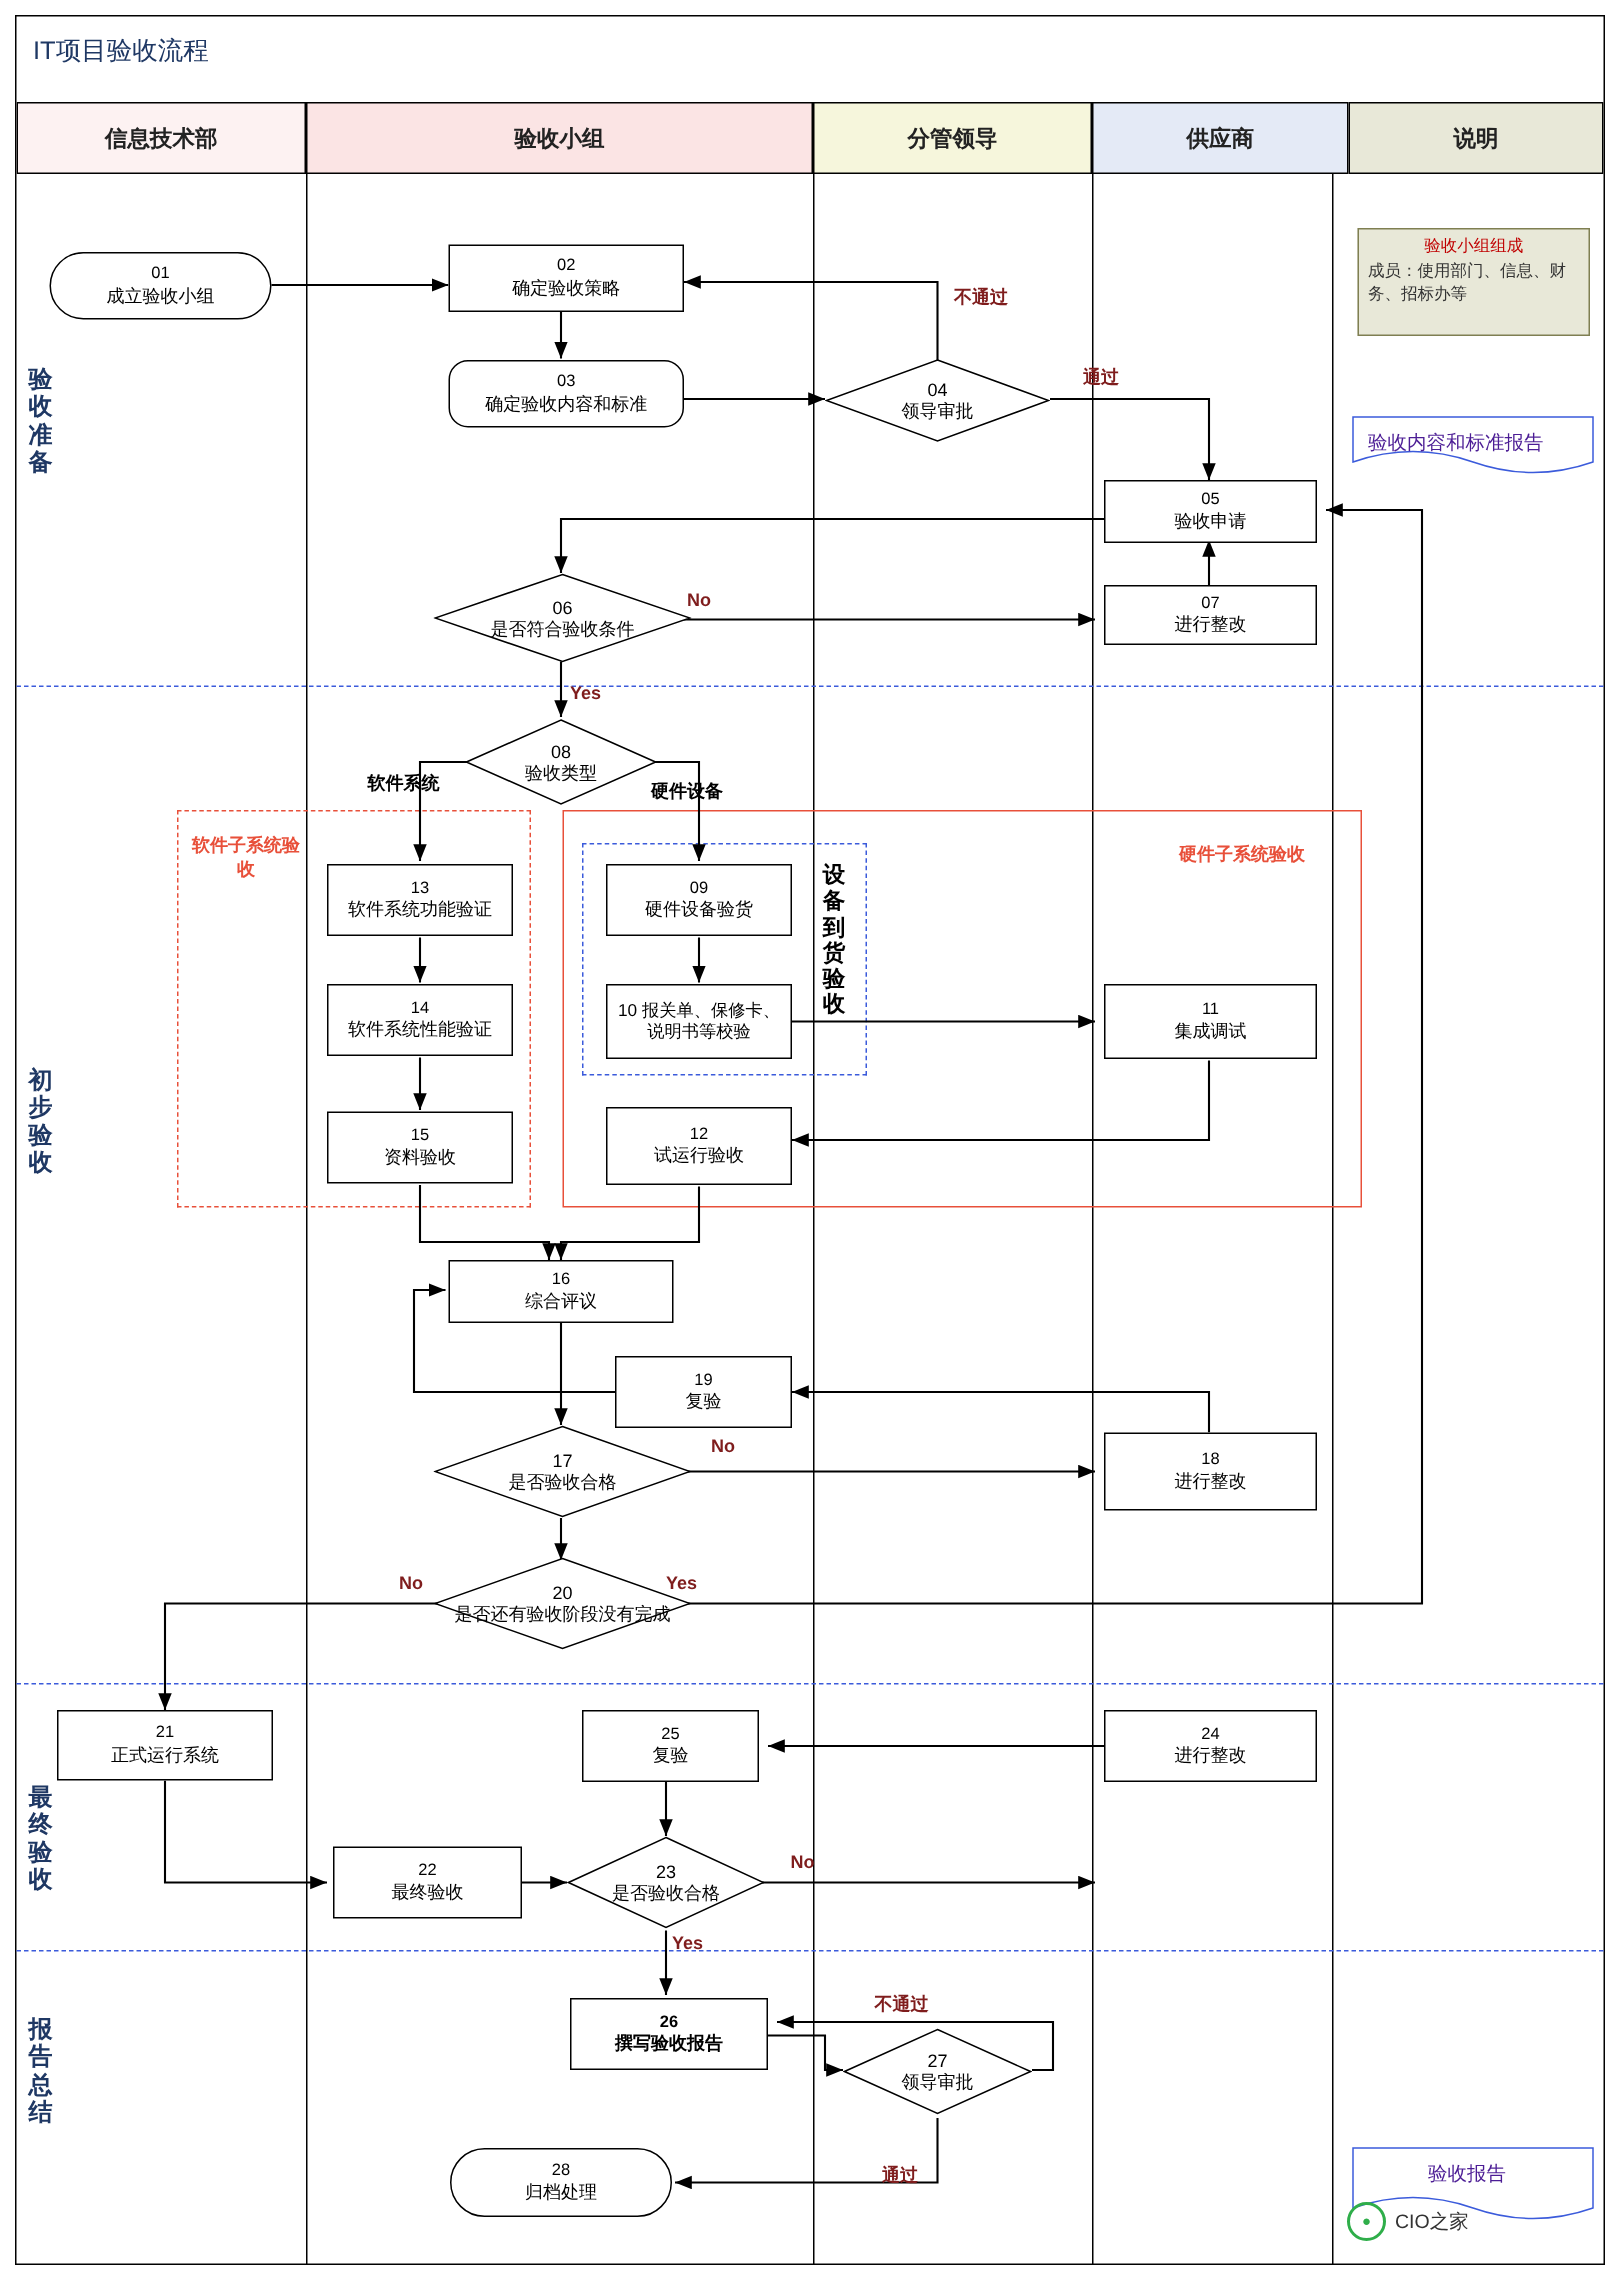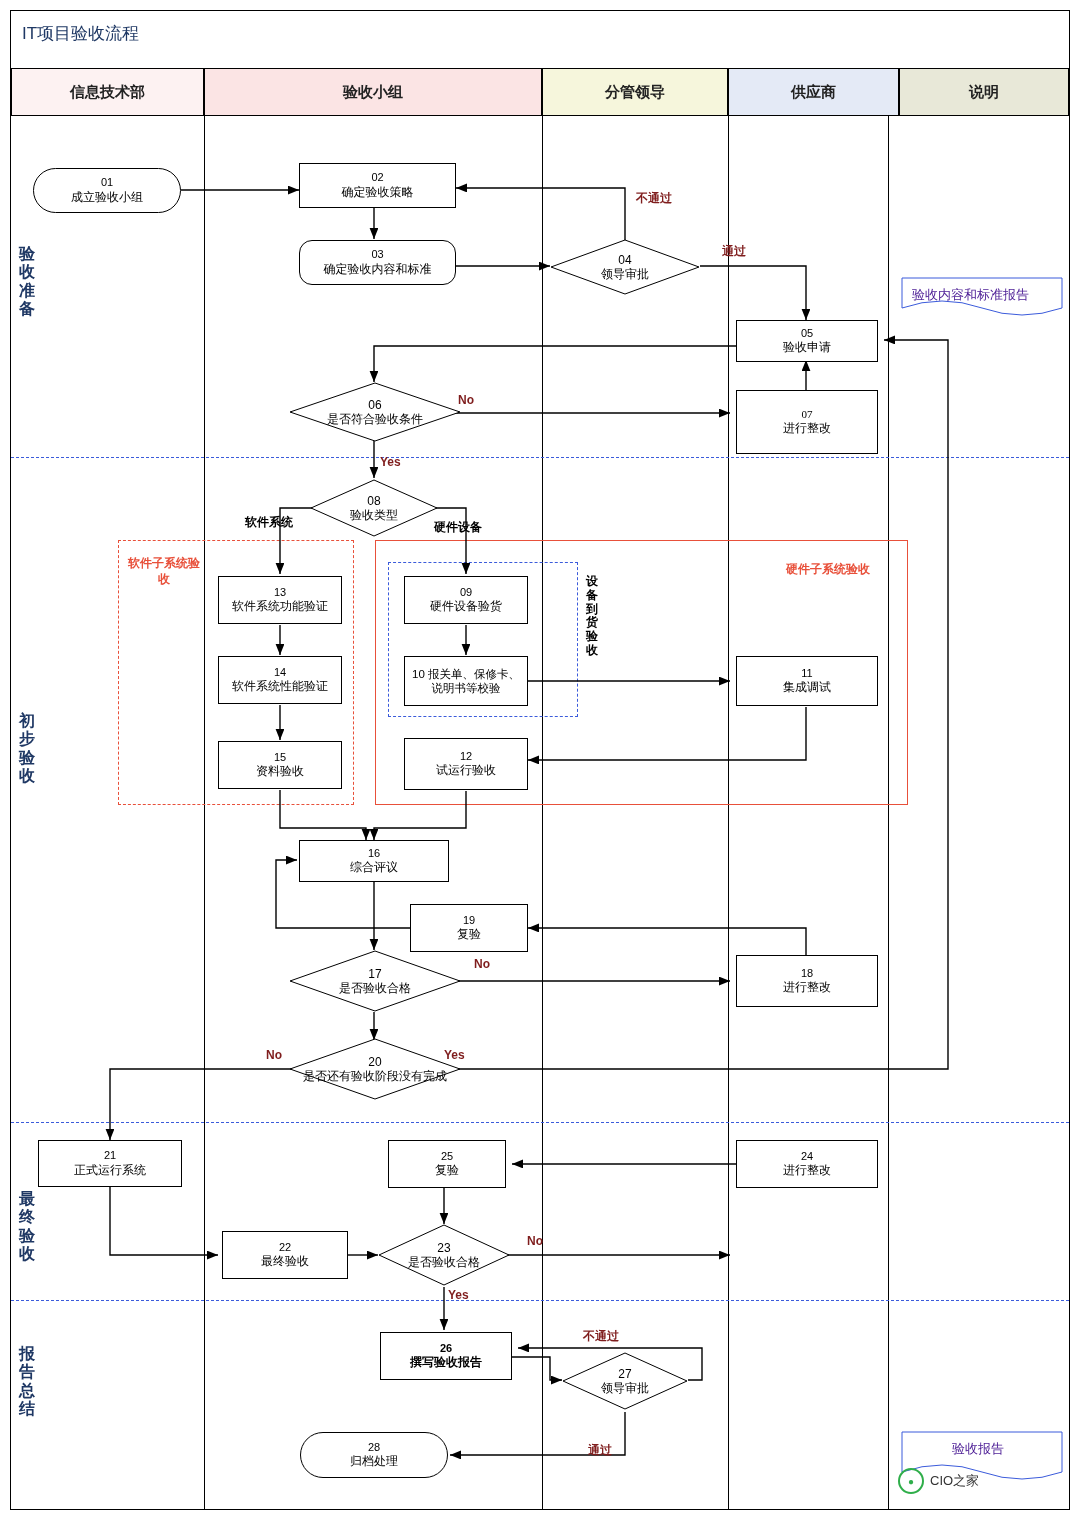--- a/index.html
+++ b/index.html
@@ -19,21 +19,21 @@
   .dia .shape{position:absolute;left:0;top:0;width:100%;height:100%;}
   .dia .txt{position:absolute;left:0;top:0;width:100%;height:100%;display:flex;flex-direction:column;align-items:center;justify-content:center;font-size:12px;text-align:center;line-height:1.2;}
   .lbl{position:absolute;font-size:12px;font-weight:bold;color:#7f1d1d;}
   .lbl.blk{color:#000;}
   .note{position:absolute;box-sizing:border-box;border:1px solid #7f7f52;background:#e8e8d8;font-size:11px;color:#333;padding:4px 6px;line-height:1.35;}
   .note .nt{color:#c00000;text-align:center;display:block;margin-bottom:2px;}
   .redbox{position:absolute;border:1px solid #e8503a;box-sizing:border-box;}
   .reddash{position:absolute;border:1px dashed #e8503a;box-sizing:border-box;}
   .bluedash{position:absolute;border:1px dashed #3b5bdb;box-sizing:border-box;}
   .redtext{position:absolute;font-size:12px;font-weight:bold;color:#e8503a;text-align:center;line-height:1.3;}
-  .vtext{position:absolute;font-size:12px;font-weight:bold;color:#000;width:16px;text-align:center;line-height:1.15;margin-left:36px;}
+  .vtext{position:absolute;font-size:15px;font-weight:bold;color:#000;width:16px;text-align:center;line-height:1.15;}
   .doc-note{position:absolute;font-size:13px;color:#4c1d95;}
   svg.lay{position:absolute;left:0;top:0;width:1080px;height:1521px;pointer-events:none;}
   .wm{position:absolute;display:flex;align-items:center;gap:6px;font-size:13px;color:#333;}
   .wm .ring{width:22px;height:22px;border-radius:50%;border:2px solid #2fae4a;display:flex;align-items:center;justify-content:center;font-size:10px;color:#2fae4a;}
 </style>
 </head>
 <body>
 
 <div id="canvas">
   <div class="frame"></div>
@@ -179,21 +179,21 @@
   <div class="dia" style="left:289px;top:382px;width:172px;height:60px;">
     <svg class="shape" viewBox="0 0 172 60" preserveAspectRatio="none">
         <polygon points="86,1 171,30 86,59 1,30" fill="#fff" stroke="#000"></polygon>
       </svg>
     <div class="txt">
         <div class="num">06</div>
         <div>是否符合验收条件</div>
       </div>
   </div>
 
-  <div class="node" style="left:736px;top:390px;width:142px;height:64px;font-family:Liberation Serif, serif;">
+  <div class="node" style="left:736px;top:390px;width:142px;height:40px;">
     <div class="num">07</div>
     <div>进行整改</div>
   </div>
 
   <div class="dia" style="left:310px;top:479px;width:128px;height:58px;">
     <svg class="shape" viewBox="0 0 128 58" preserveAspectRatio="none">
         <polygon points="64,1 127,29 64,57 1,29" fill="#fff" stroke="#000"></polygon>
       </svg>
     <div class="txt">
         <div class="num">08</div>
@@ -327,20 +327,24 @@
   <div class="lbl blk" style="left:245px;top:514px;">软件系统</div>
   <div class="lbl blk" style="left:434px;top:519px;">硬件设备</div>
   <div class="lbl" style="left:474px;top:957px;">No</div>
   <div class="lbl" style="left:266px;top:1048px;">No</div>
   <div class="lbl" style="left:444px;top:1048px;">Yes</div>
   <div class="lbl" style="left:527px;top:1234px;">No</div>
   <div class="lbl" style="left:448px;top:1288px;">Yes</div>
   <div class="lbl" style="left:583px;top:1328px;">不通过</div>
   <div class="lbl" style="left:588px;top:1442px;">通过</div>
 
+  <div class="note" style="left:905px;top:152px;width:155px;height:72px;">
+    <span class="nt">验收小组组成</span>
+    <span>成员：使用部门、信息、财务、招标办等</span>
+  </div>
 
   <svg class="lay">
     <path d="M902,278 L1062,278 L1062,308 Q1022,322 982,308 Q942,294 902,308 Z" fill="#fff" stroke="#3b5bdb" stroke-width="1"></path>
     <path d="M902,1432 L1062,1432 L1062,1472 Q1022,1486 982,1472 Q942,1458 902,1472 Z" fill="#fff" stroke="#3b5bdb" stroke-width="1"></path>
   </svg>
   <div class="doc-note" style="left:912px;top:286px;">验收内容和标准报告</div>
   <div class="doc-note" style="left:952px;top:1440px;">验收报告</div>
 
   <div class="wm" style="left:898px;top:1468px;">
     <span class="ring">●</span>

